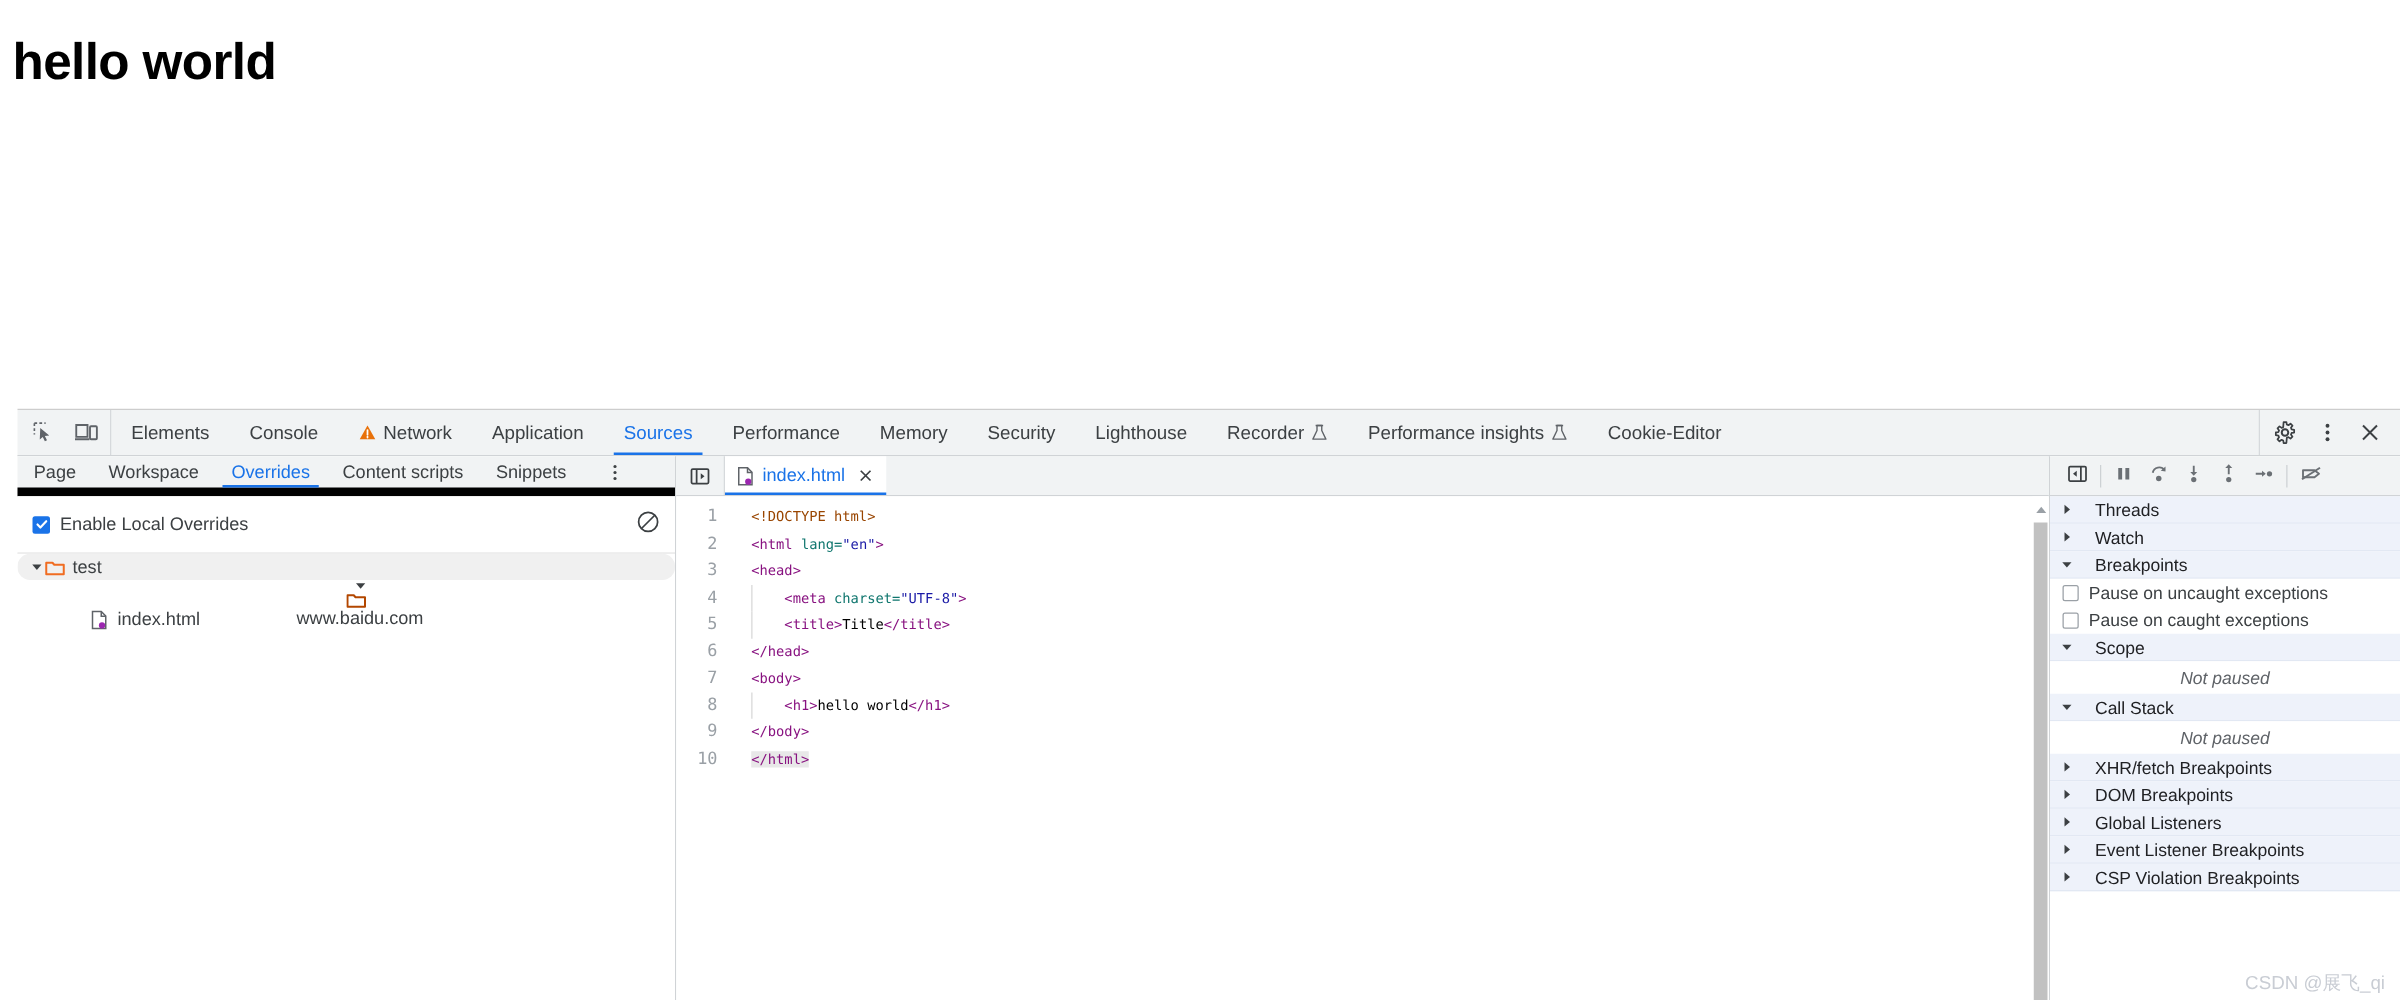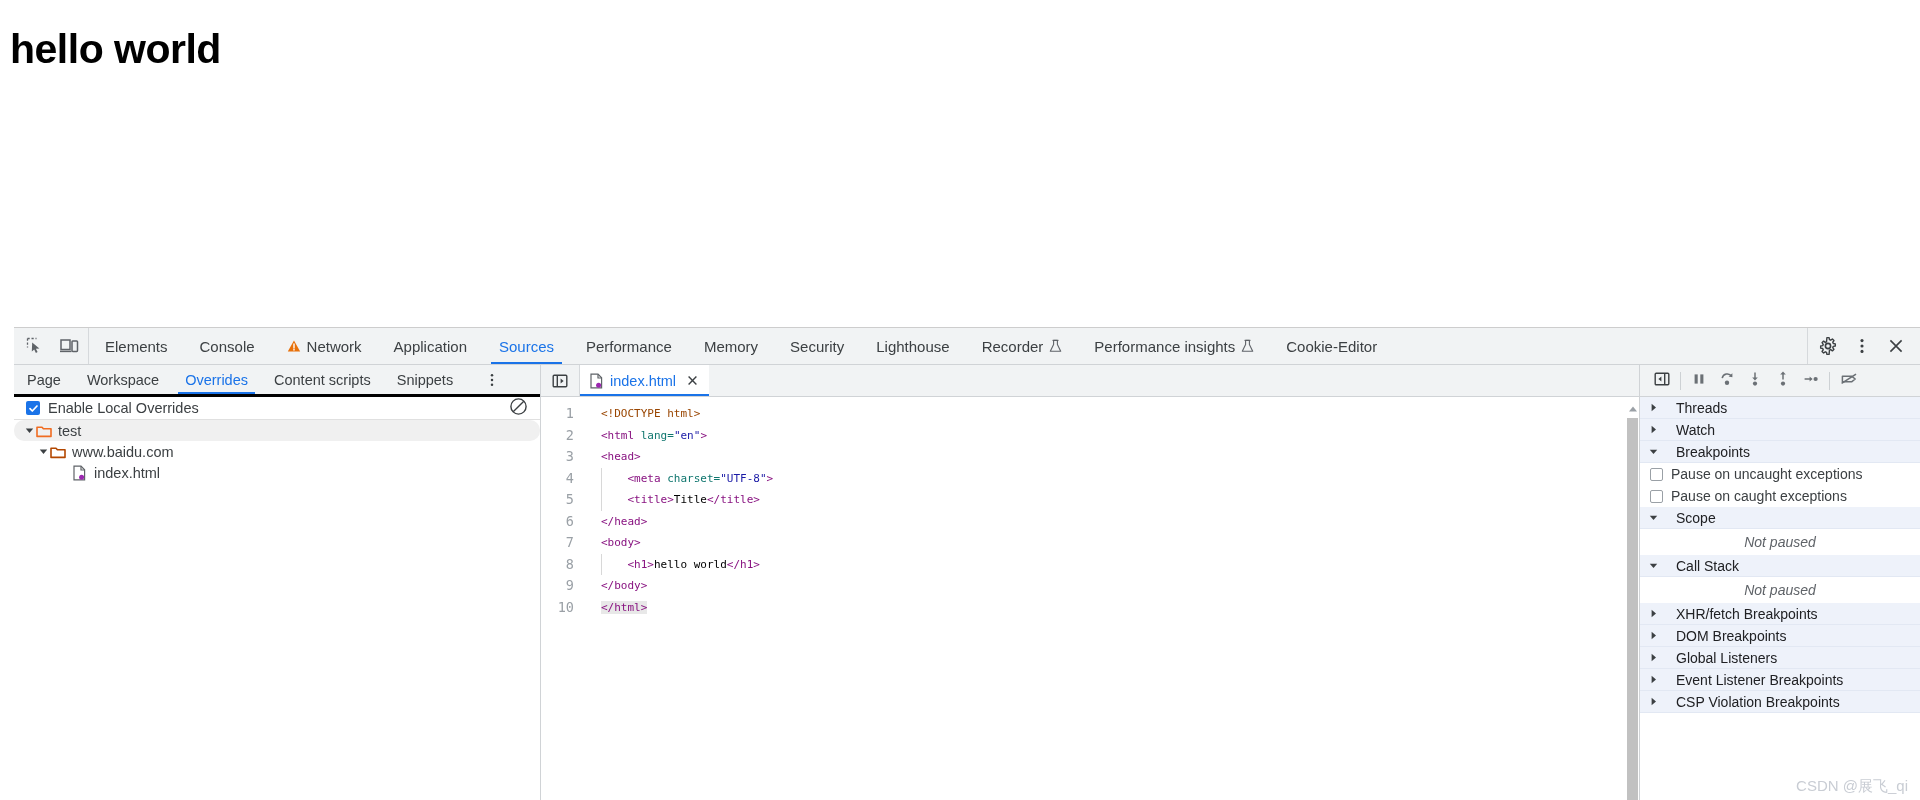--- a/index.html
+++ b/index.html
@@ -83,40 +83,40 @@
     width: 527px;
     display: flex; flex-direction: column;
     border-right: 1px solid #d0d3d6;
     background: #ffffff;
     flex: 0 0 auto;
   }
   .nav-tabbar {
     height: 32px;
     display: flex; align-items: stretch;
     background: #f1f3f4;
-    border-bottom: 3px solid #000000;
+    border-bottom: 7px solid #000000;
   }
   .nav-tab {
     display: flex; align-items: center;
     padding: 0 13px;
     font-size: 14.5px;
     color: #3c4043;
     white-space: nowrap;
     position: relative;
     cursor: pointer;
   }
   .nav-tab.active { color: #1a73e8; }
   .nav-tab.active::after {
     content: ""; position: absolute; left: 6px; right: 6px; bottom: 0;
     height: 2px; background: #1a73e8;
   }
   .nav-more { display: flex; align-items: center; padding: 0 12px 0 10px; cursor: pointer; margin-left: 8px; }
 
   .overrides-bar {
-    height: 23px;
+    height: 46px;
     display: flex; align-items: center;
     padding: 0 12px 0 12px;
     border-bottom: 1px solid #e0e0e0;
     background: #ffffff;
   }
   .chk-wrap { display: flex; align-items: center; gap: 8px; cursor: pointer; }
   .chk {
     width: 14px; height: 14px; border-radius: 2px;
     background: #1a73e8;
     display: flex; align-items: center; justify-content: center;
@@ -135,21 +135,21 @@
     cursor: pointer;
     white-space: nowrap;
   }
   .tree-row.selected { background: #f0f0f0; }
   .tree-row .tw {
     width: 14px; flex: 0 0 auto;
     display: flex; align-items: center; justify-content: center;
   }
   .tree-row .ficon { width: 17px; flex: 0 0 auto; display: flex; align-items: center; margin-right: 5px; }
   .depth0 { padding-left: 8px; border-radius: 10px; }
-  .depth1 { padding-left: 22px; }
+  .depth1 { padding-left: 22px; flex-direction: column; }
   .depth2 { padding-left: 44px; }
 
   
   .editor-col { flex: 1; display: flex; flex-direction: column; min-width: 0; border-right: 1px solid #d0d3d6; }
   .editor-tabbar {
     height: 32px;
     display: flex; align-items: stretch;
     background: #f1f3f4;
     border-bottom: 1px solid #d0d3d6;
   }

